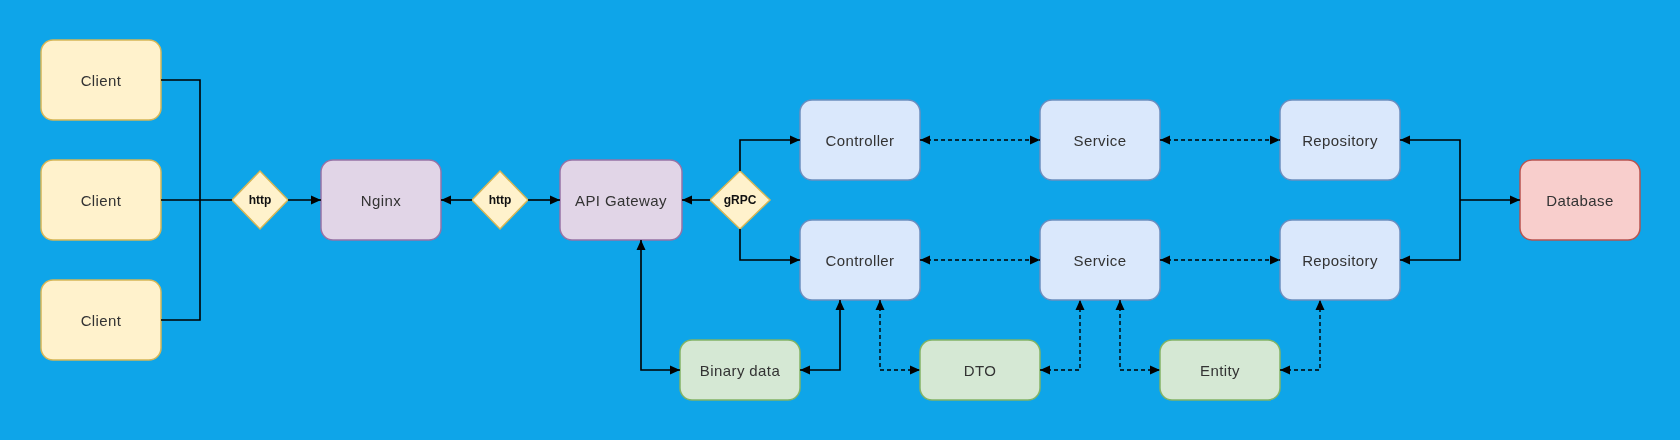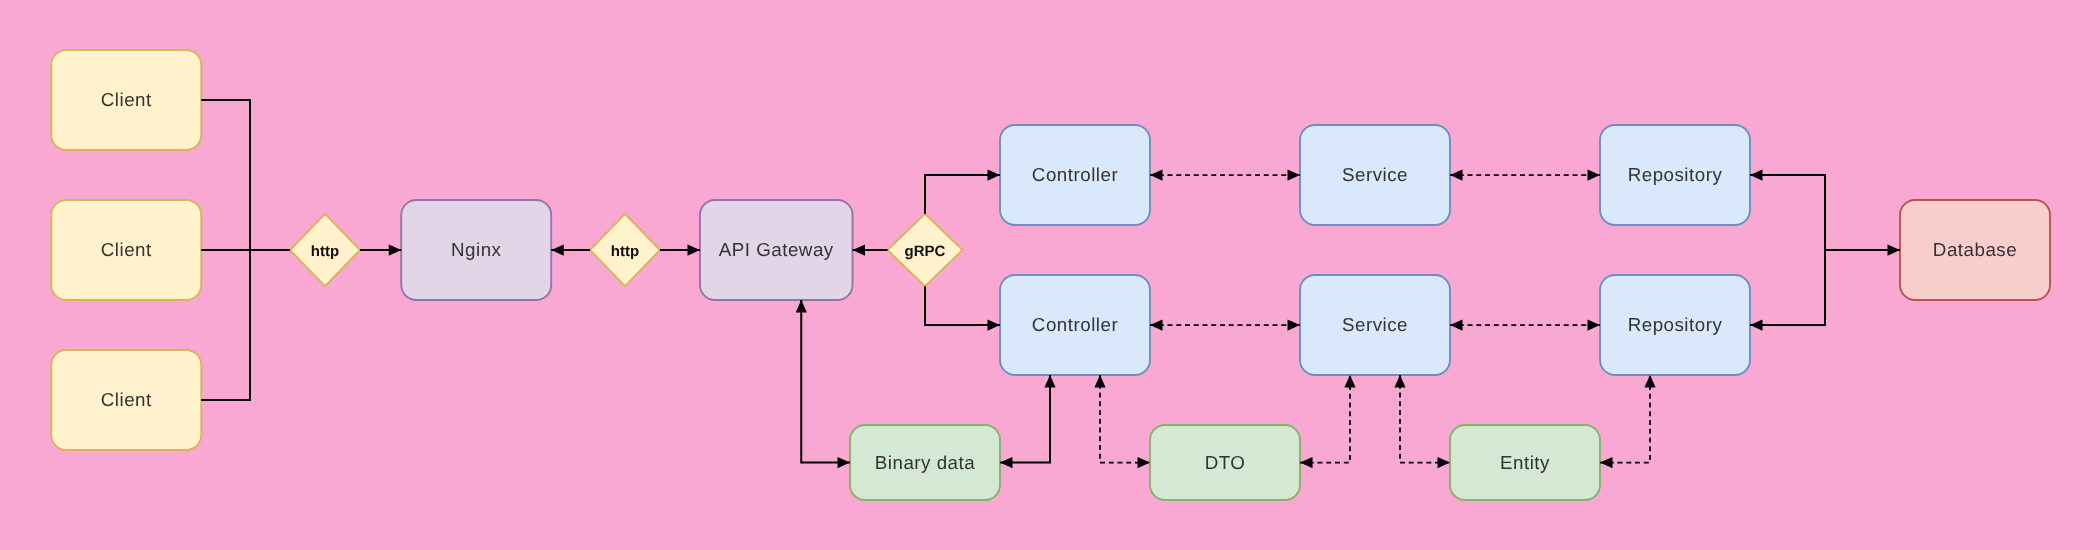--- a/index.html
+++ b/index.html
@@ -1,20 +1,20 @@
 <!DOCTYPE html>
 <html><head>
 <meta charset="utf-8">
 <style>
   html, body { margin: 0; padding: 0; background: #ffffff; }
   .canvas {
     position: relative;
     width: 1680px;
     height: 440px;
-    background: #f9a8d4;
+    background: #0ea5e9;
     overflow: hidden;
   }
   svg { display: block; width: 1680px; height: 440px; }
   .edge { fill: none; stroke-width: 1.6; }
   .edge.dashed { stroke-dasharray: 4 3; stroke-width: 1.4; }
   .nlabel {
     font-family: "Liberation Sans", sans-serif;
     font-size: 15px;
     letter-spacing: 0.4px;
     fill: #333333;

